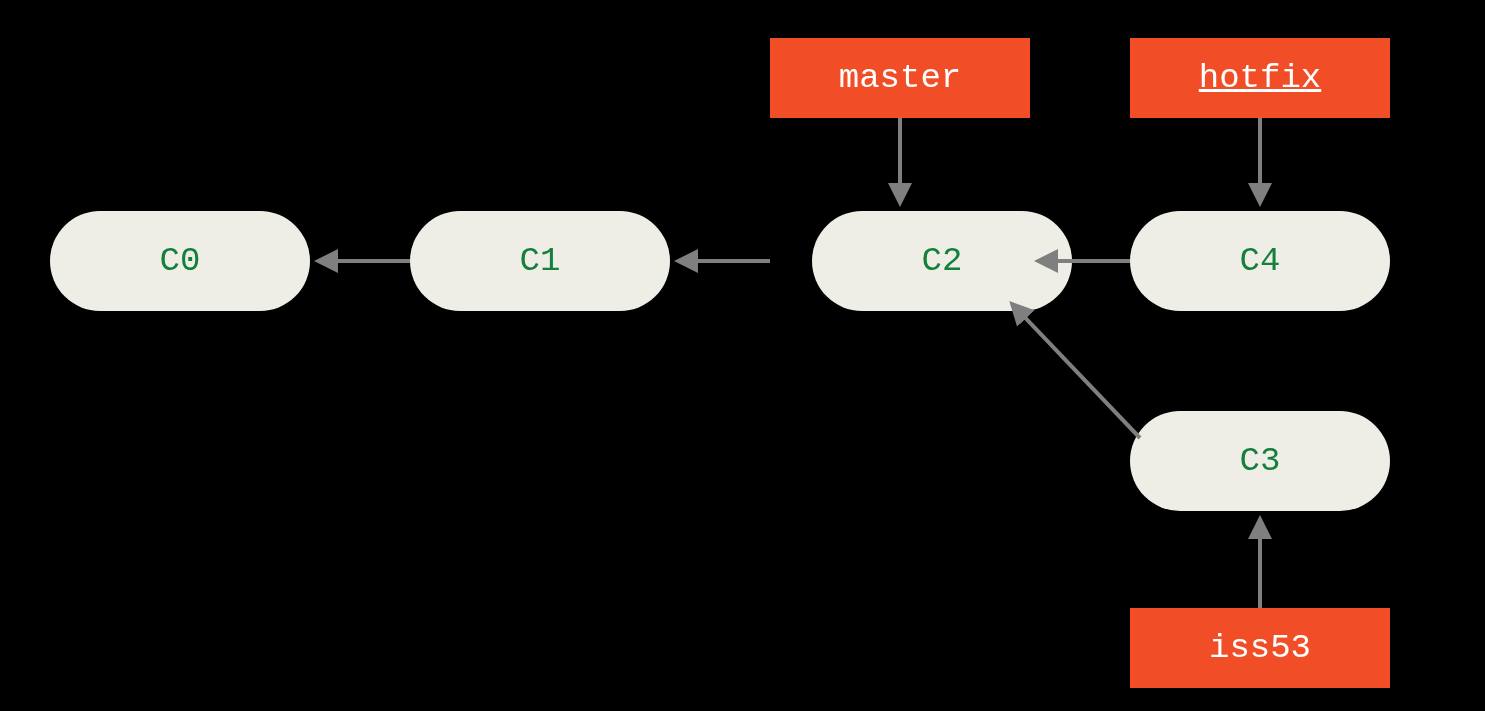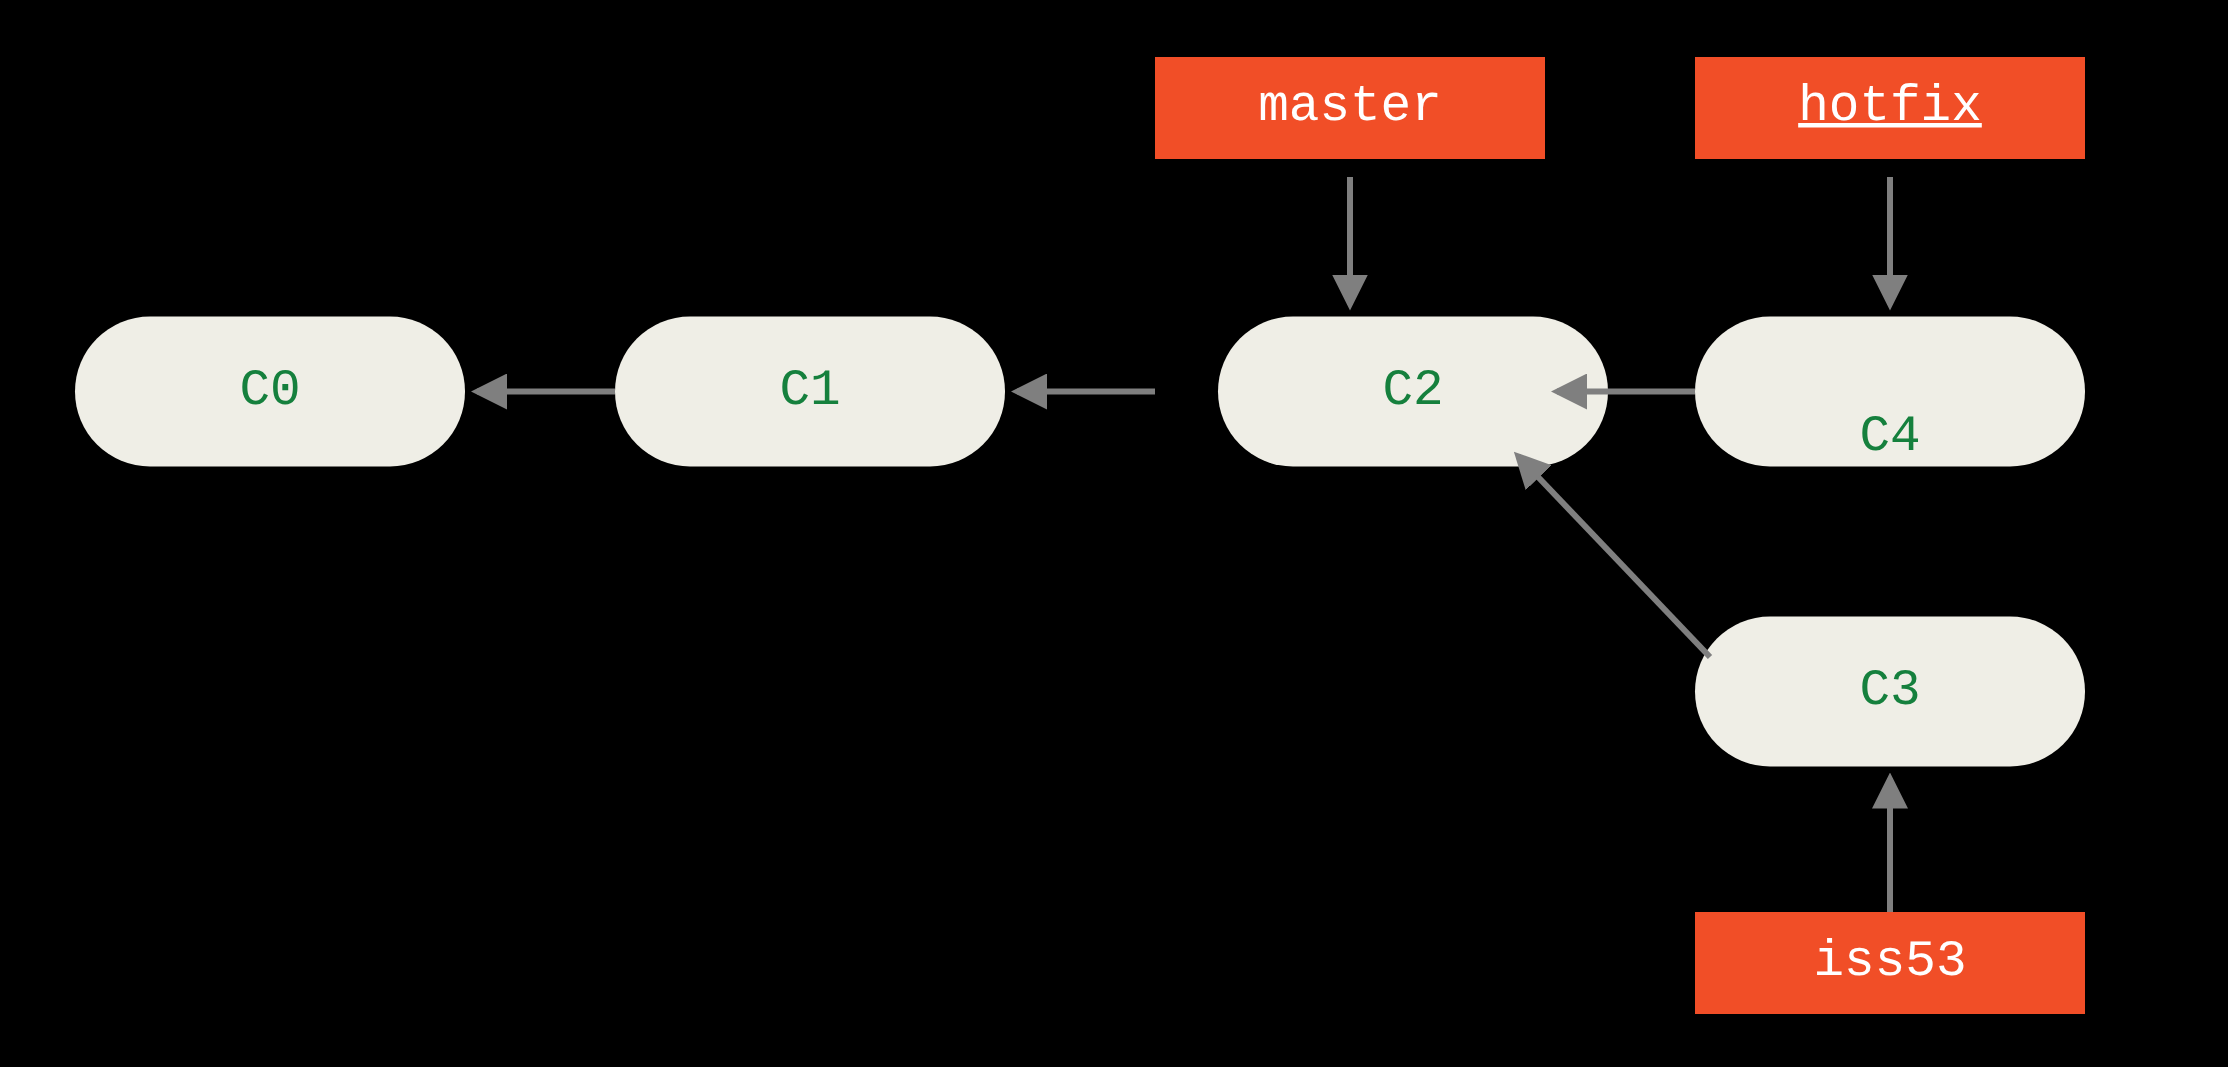--- a/index.html
+++ b/index.html
@@ -28,21 +28,21 @@
     }
     .branch-label {
       position: absolute;
       background: #f14e27;
       color: #fff;
       display: flex;
       align-items: center;
       justify-content: center;
       font-size: 34px;
       width: 260px;
-      height: 68px;
+      height: 80px;
     }
     .arrow-svg {
       position: absolute;
       top: 0;
       left: 0;
       width: 1485px;
       height: 711px;
       pointer-events: none;
     }
     .arrow-line {
@@ -69,21 +69,21 @@
 
 <div class="commit" style="left:50px; top:211px;">
   <span>C0</span>
 </div>
 <div class="commit" style="left:410px; top:211px;text-align:center;">
   <span>C1</span>
 </div>
 <div class="commit" style="left:812px; top:211px;">
   <span>C2</span>
 </div>
-<div class="commit" style="left:1130px; top:211px;align-items:flex-end;">
+<div class="commit" style="left:1130px; top:211px;">
   <span>C4</span>
 </div>
 <div class="commit" style="left:1130px; top:411px;">
   <span>C3</span>
 </div>
 
 <svg class="arrow-svg">
   <defs>
     <marker id="arrowhead" markerWidth="6" markerHeight="6" refX="5" refY="3" orient="auto">
       <polygon class="arrow-head" points="0 0, 6 3, 0 6"></polygon>

